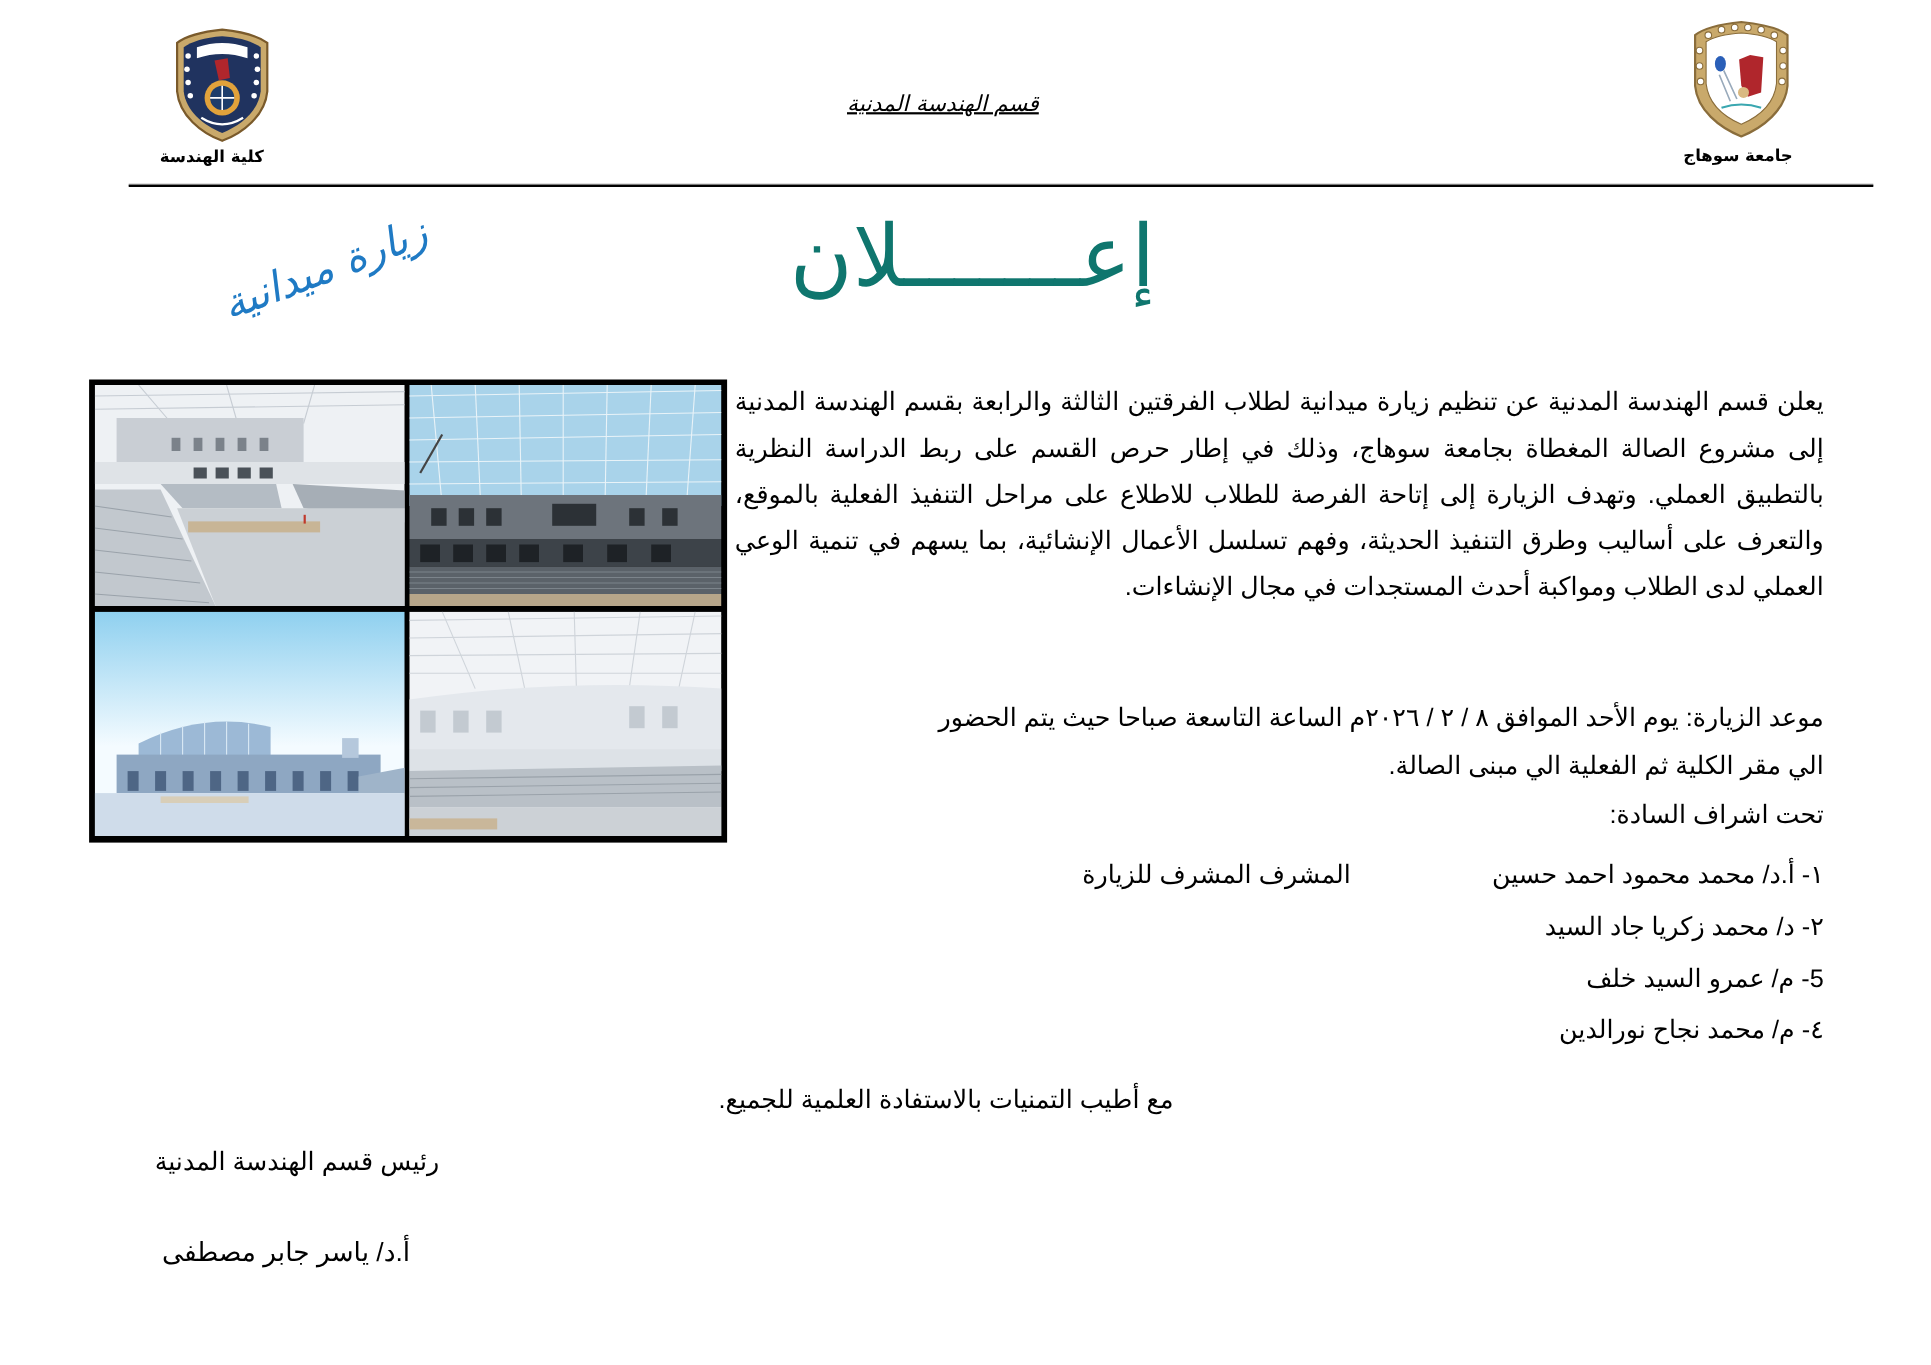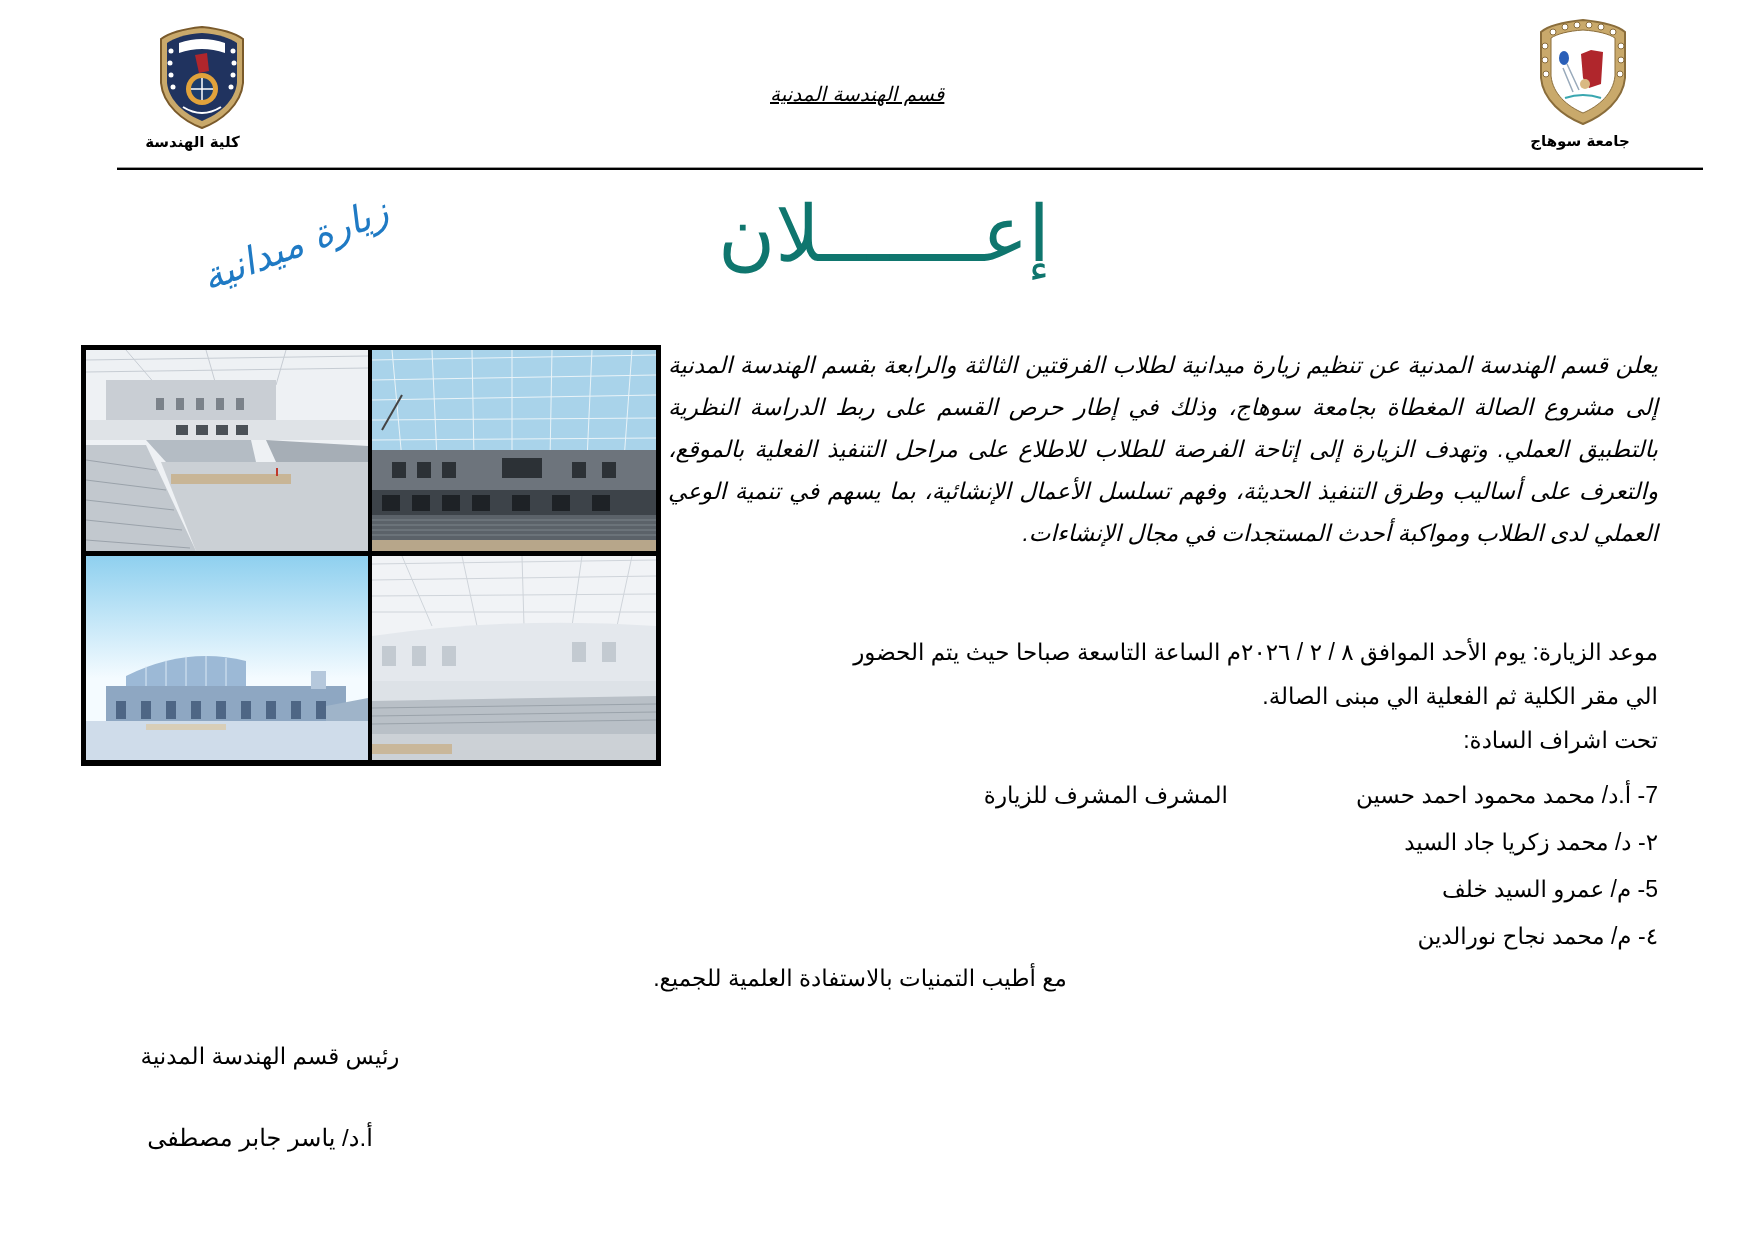--- a/index.html
+++ b/index.html
@@ -44,35 +44,35 @@
     column-gap: 4px; row-gap: 5px;
   }
   .photo { position: relative; overflow: hidden; }
   .photo svg { width: 100%; height: 100%; display: block; }
 
   
   .body-text {
     position: absolute; right: 97px; top: 344px; width: 990px; direction: rtl; text-align: justify;
     font-family: "Liberation Sans", sans-serif; font-size: 23px; line-height: 42px;
   }
-  .body-text p { margin: 0; text-align-last: right; font-style: italic; }
+  .body-text p { margin: 0; text-align-last: right; }
   .schedule {
     position: absolute; right: 97px; top: 630px; width: 1000px; direction: rtl;
     font-family: "Liberation Sans", sans-serif; font-size: 23px; line-height: 44px;
   }
   .schedule p { margin: 0; }
   .supervisors {
     position: absolute; right: 97px; top: 772px; width: 1000px; direction: rtl;
     font-family: "Liberation Sans", sans-serif; font-size: 23px; line-height: 47px;
   }
   .sup-row { display: flex; flex-direction: row; white-space: nowrap; }
   .sup-name { width: 430px; }
   .sup-role { }
   .closing {
-    position: absolute; left: 580px; top: 965px; width: 560px; text-align: center; direction: rtl;
+    position: absolute; left: 580px; top: 986px; width: 560px; text-align: center; direction: rtl;
     font-family: "Liberation Sans", sans-serif; font-size: 23px;
   }
   .sign-title {
     position: absolute; left: 110px; top: 1043px; width: 320px; text-align: center; direction: rtl;
     font-family: "Liberation Sans", sans-serif; font-size: 23px;
   }
   .sign-name {
     position: absolute; left: 110px; top: 1124px; width: 300px; text-align: center; direction: rtl;
     font-family: "Liberation Sans", sans-serif; font-size: 24px;
   }
@@ -305,21 +305,21 @@
   <p>موعد الزيارة: يوم الأحد الموافق ٨ / ٢ / ٢٠٢٦م الساعة التاسعة صباحا حيث يتم الحضور</p>
   <p>الي مقر الكلية ثم الفعلية الي مبنى الصالة.</p>
 </div>
 
 <div class="schedule" style="top:718px;">
   <p>تحت اشراف السادة:</p>
 </div>
 
 <div class="supervisors">
   <div class="sup-row">
-    <span class="sup-name">7- أ.د/ محمد محمود احمد حسين</span>
+    <span class="sup-name">١- أ.د/ محمد محمود احمد حسين</span>
     <span class="sup-role">المشرف المشرف للزيارة</span>
   </div>
   <div class="sup-row">
     <span class="sup-name">٢- د/ محمد زكريا جاد السيد</span>
   </div>
   <div class="sup-row">
     <span class="sup-name">5- م/ عمرو السيد خلف</span>
   </div>
   <div class="sup-row">
     <span class="sup-name">٤- م/ محمد نجاح نورالدين</span>

